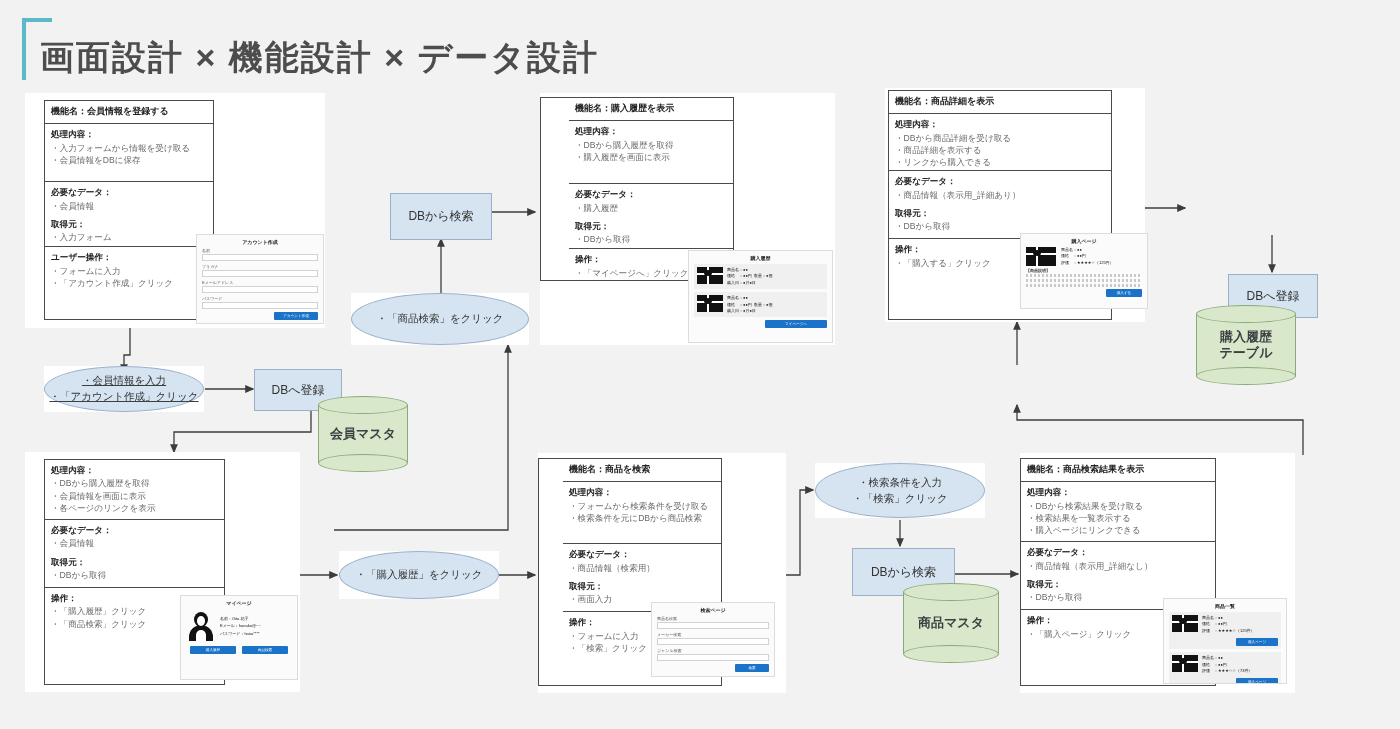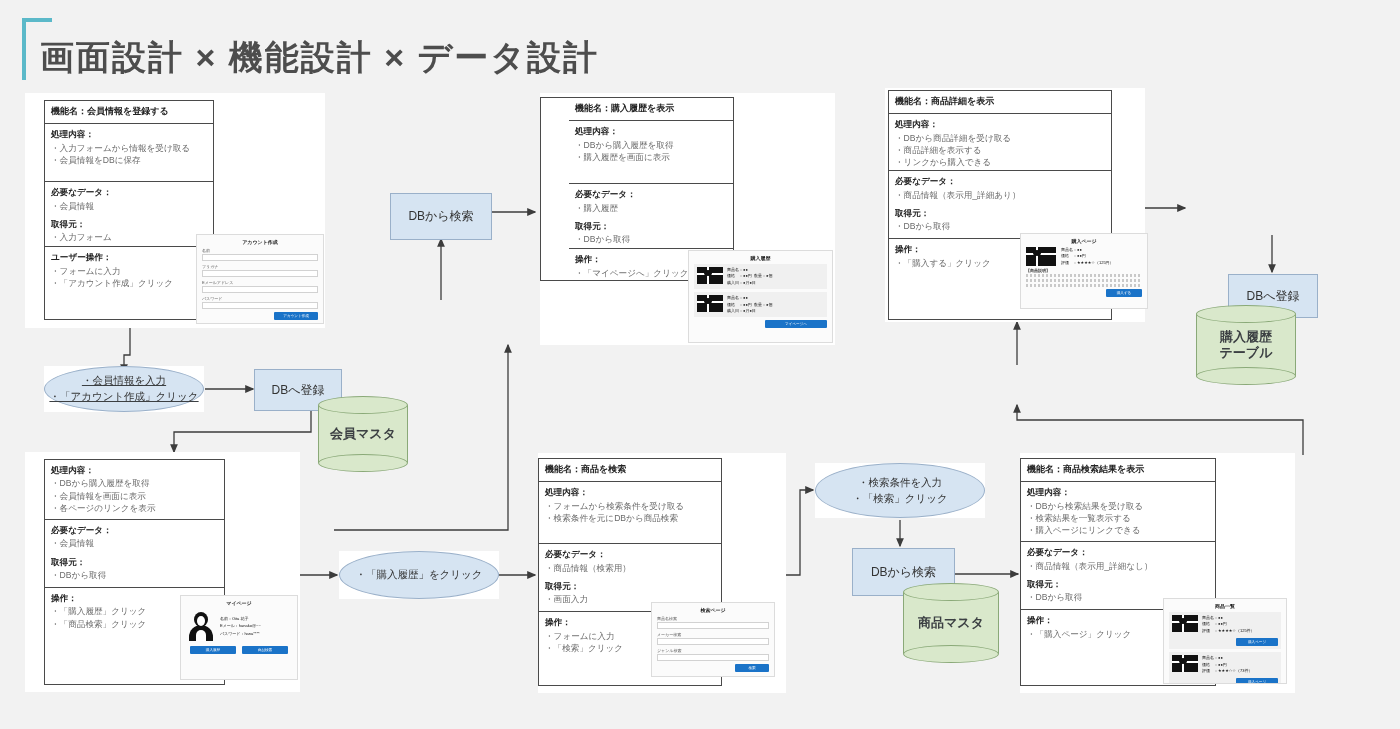--- a/index.html
+++ b/index.html
@@ -284,20 +284,25 @@
       <div class="mk-btn">商品検索</div>
     </div>
   </div>
 
   <div class="ellipse-wrap" style="left:339px; top:551px; width:160px; height:48px;">
     <div class="ellipse">
         <span>・「購入履歴」をクリック</span>
       </div>
   </div>
 
+  <div class="ellipse-wrap" style="left:351px; top:293px; width:178px; height:52px;">
+    <div class="ellipse">
+        <span>・「商品検索」をクリック</span>
+      </div>
+  </div>
 
   <div class="procbox-wrap" style="left:390px; top:193px; width:102px; height:47px;">
     <div class="procbox">DBから検索</div>
   </div>
 
   <div class="spec-panel" style="left:540px; top:93px; width:295px; height:252px;"></div>
   <div class="spec-card" style="left:540px; top:97px; width:194px; height:184px;padding-left:28px;">
     <div class="spec-row spec-head">機能名：購入履歴を表示</div>
     <div class="spec-row" style="height:63px;">
       <span class="spec-label">処理内容：</span>
@@ -338,21 +343,21 @@
         <div><span>価格　：●●円</span>&nbsp;&nbsp;<span>数量：●個</span></div>
         <div>購入日：●月●日</div>
       </div>
     </div>
     <div class="mk-btnrow">
         <div class="mk-btn" style="width:62px;">マイページへ</div>
       </div>
   </div>
 
   <div class="spec-panel" style="left:538px; top:453px; width:248px; height:240px;"></div>
-  <div class="spec-card" style="left:538px; top:458px; width:184px; height:228px;">
+  <div class="spec-card" style="left:538px; top:458px; width:184px; height:228px;padding-left:24px;">
     <div class="spec-row spec-head">機能名：商品を検索</div>
     <div class="spec-row" style="height:62px;">
       <span class="spec-label">処理内容：</span>
       <span class="spec-li">・フォームから検索条件を受け取る</span>
       <span class="spec-li">・検索条件を元にDBから商品検索</span>
     </div>
     <div class="spec-row" style="height:68px;">
       <span class="spec-label">必要なデータ：</span>
       <span class="spec-li">・商品情報（検索用）</span>
       <div class="spec-gap"></div>

